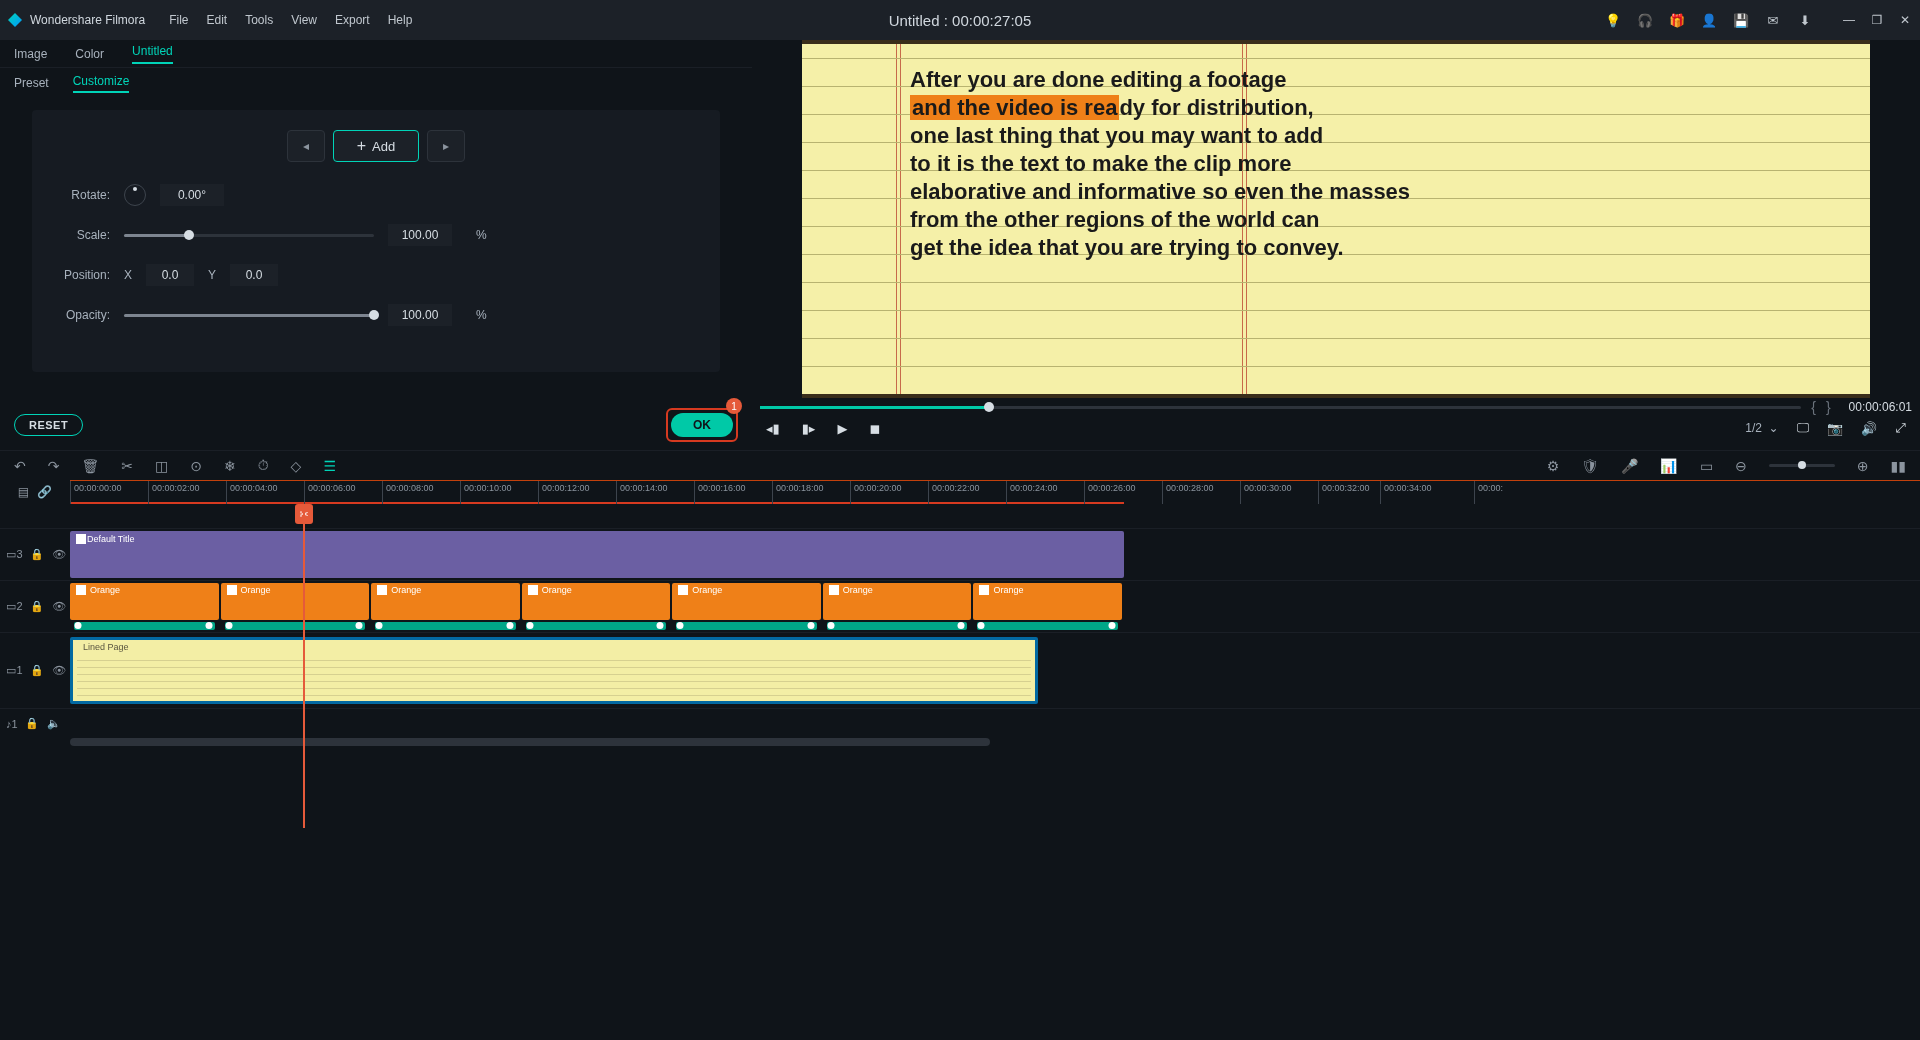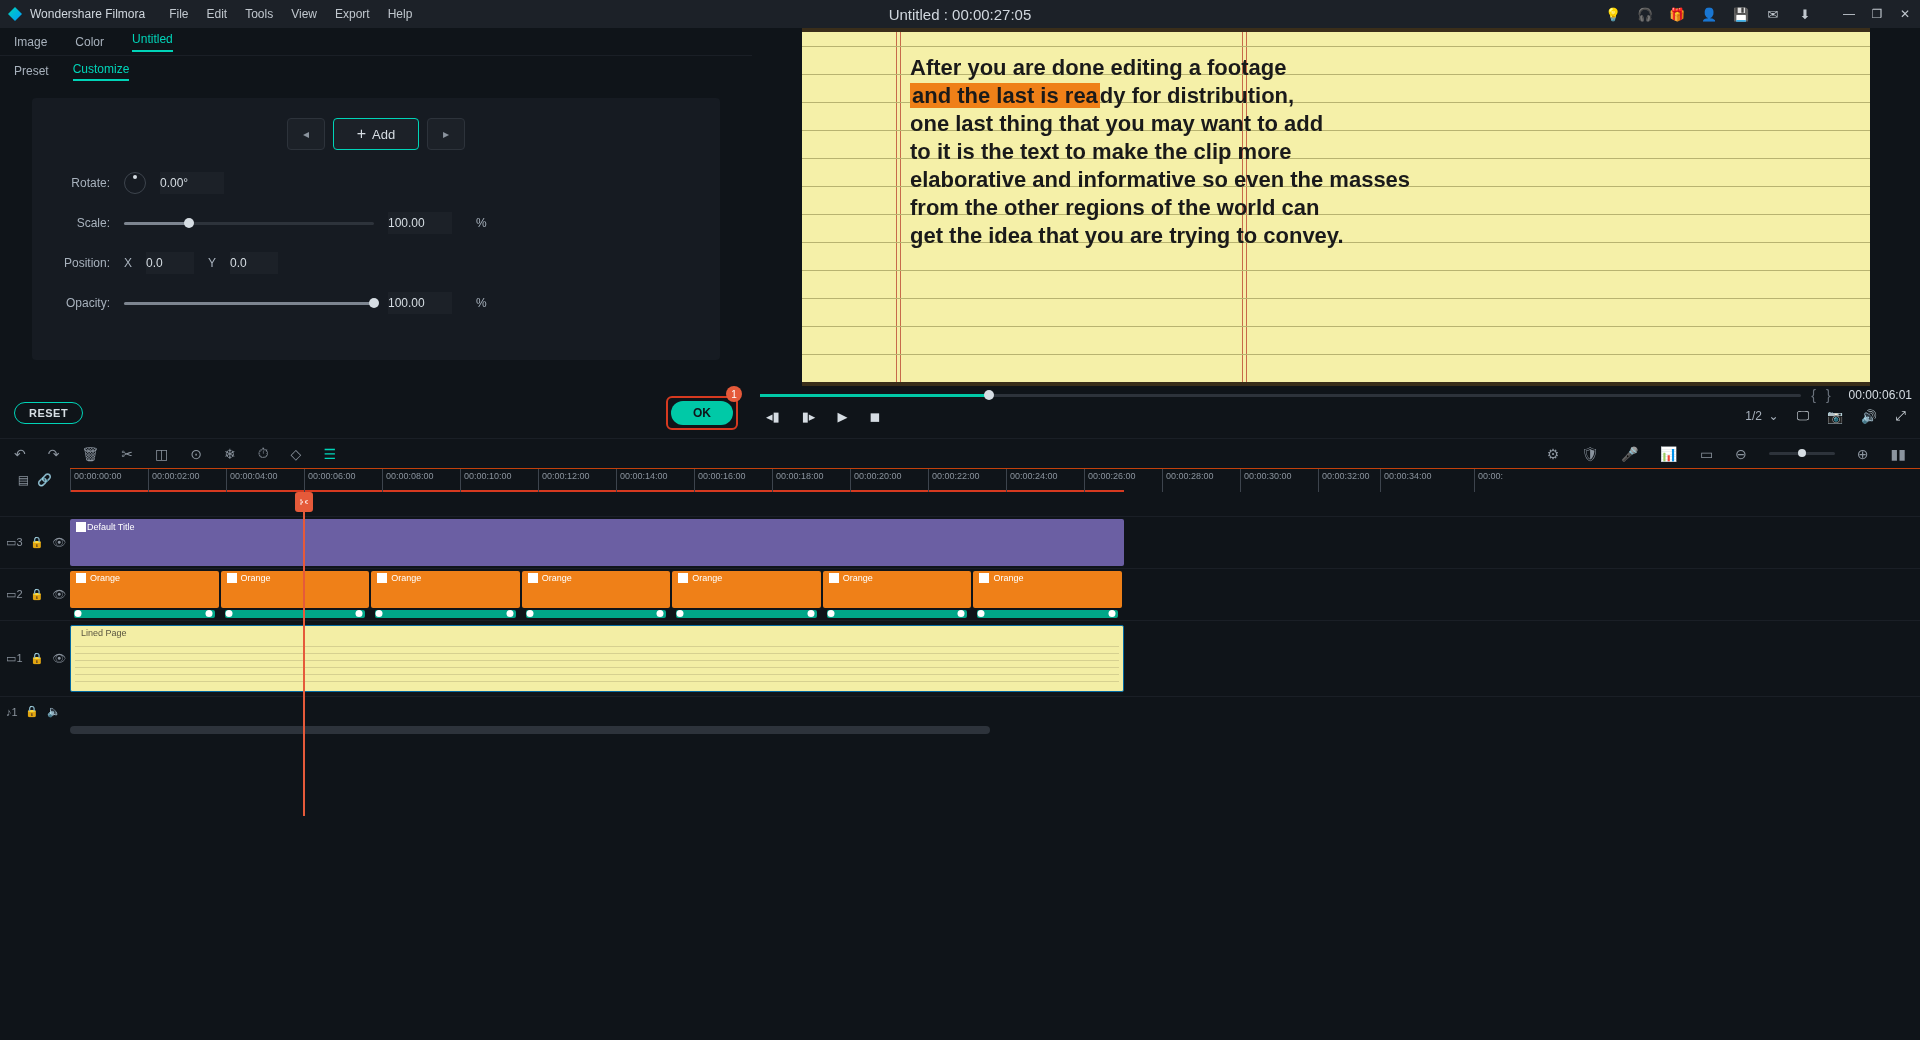--- a/index.html
+++ b/index.html
@@ -1,19 +1,19 @@
 <!DOCTYPE html>
 <html><head>
 <meta charset="utf-8">
 <style>
 * { margin: 0; padding: 0; box-sizing: border-box; font-family: -apple-system, BlinkMacSystemFont, "Segoe UI", sans-serif; }
 body { background: #0f1419; color: #a8b2bd; width: 1920px; height: 1040px; overflow: hidden; font-size: 12px; }
 
 
-.titlebar { height: 28px; background: #1c2128; display: flex; align-items: center; padding: 0 8px; }
+.titlebar { height: 40px; background: #1c2128; display: flex; align-items: center; padding: 0 8px; }
 .titlebar .logo { width: 14px; height: 14px; background: linear-gradient(135deg,#00d4b8,#0099ff); clip-path: polygon(50% 0, 100% 50%, 50% 100%, 0 50%); margin-right: 8px; }
 .titlebar .app-name { color: #d0d7de; font-size: 12px; margin-right: 24px; }
 .menu-items { display: flex; gap: 18px; }
 .menu-items span { color: #c0c7ce; font-size: 12px; cursor: pointer; }
 .title-center { position: absolute; left: 50%; transform: translateX(-50%); color: #d0d7de; font-size: 15px; }
 .title-right { margin-left: auto; display: flex; align-items: center; gap: 18px; }
 .title-right .ic { width: 14px; height: 14px; display: flex; align-items: center; justify-content: center; color: #c0c7ce; cursor: pointer; font-size: 13px; }
 .win-controls { display: flex; gap: 14px; margin-left: 12px; }
 .win-controls span { width: 14px; height: 14px; color: #c0c7ce; cursor: pointer; display: flex; align-items: center; justify-content: center; }
 
@@ -31,21 +31,21 @@
 .keyframe-row { display: flex; justify-content: center; gap: 8px; margin-bottom: 22px; }
 .kf-btn { height: 32px; background: #1c2128; border: 1px solid #2d333b; border-radius: 4px; display: flex; align-items: center; justify-content: center; color: #8b949e; cursor: pointer; }
 .kf-nav { width: 38px; }
 .kf-add { width: 86px; border: 1px solid #00d4b8; color: #d6dde3; gap: 6px; font-size: 13px; }
 .kf-add .plus { font-size: 16px; }
 
 .prop-row { display: flex; align-items: center; margin-bottom: 18px; gap: 14px; }
 .prop-label { width: 54px; text-align: right; color: #a8b2bd; font-size: 12px; }
 .rotate-dial { width: 22px; height: 22px; border: 1px solid #3d444d; border-radius: 50%; position: relative; }
 .rotate-dial::after { content: ''; width: 4px; height: 4px; background: #d6dde3; border-radius: 50%; position: absolute; top: 2px; left: 50%; transform: translateX(-50%); }
-.val-input { width: 64px; height: 22px; background: #1c2128; border: none; color: #d6dde3; text-align: left; font-size: 12px; }
+.val-input { width: 64px; height: 22px; background: #1c2128; border: none; color: #d6dde3; text-align: center; font-size: 12px; }
 .slider-track { flex: 1; max-width: 250px; height: 3px; background: #2d333b; position: relative; border-radius: 2px; }
 .slider-fill { height: 100%; background: #7d8590; border-radius: 2px; }
 .slider-thumb { width: 10px; height: 10px; background: #d6dde3; border-radius: 50%; position: absolute; top: -4px; transform: translateX(-50%); }
 .pos-axis { color: #a8b2bd; font-size: 12px; }
 .pct { color: #a8b2bd; margin-left: 10px; font-size: 12px; }
 
 .panel-footer { margin-top: auto; height: 50px; display: flex; align-items: center; justify-content: space-between; padding: 0 14px 0 14px; }
 .reset-btn { padding: 4px 14px; border: 1px solid #00d4b8; border-radius: 12px; color: #d6dde3; font-size: 11px; font-weight: 600; background: transparent; cursor: pointer; letter-spacing: 0.5px; }
 .ok-wrap { position: relative; }
 .ok-badge { position: absolute; top: -10px; right: -4px; width: 16px; height: 16px; border-radius: 50%; background: #e55a3a; color: #fff; font-size: 10px; display: flex; align-items: center; justify-content: center; }
@@ -105,21 +105,21 @@
 .track-body { flex: 1; position: relative; background: #0f1419; }
 .clip { position: absolute; top: 2px; bottom: 2px; border-radius: 2px; }
 .title-clip { background: #6b5fa3; left: 0; width: 1054px; }
 .title-clip .clip-label { position: absolute; top: 3px; left: 6px; font-size: 9px; color: #fff; display: flex; align-items: center; gap: 1px; }
 .title-clip .lbl-ic { width: 10px; height: 10px; background: #fff; display: inline-block; }
 .orange-clip { background: #ef8018; top: 2px; bottom: 12px; }
 .orange-clip .clip-label { position: absolute; top: 2px; left: 6px; font-size: 9px; color: #fff; display: flex; align-items: center; gap: 4px; }
 .orange-clip .lbl-ic { width: 10px; height: 10px; background: #fff; display: inline-block; }
 .kf-strip { position: absolute; bottom: 2px; height: 8px; background: #00a688; border-radius: 2px; }
 .kf-dot { position: absolute; width: 7px; height: 7px; background: #fff; border-radius: 50%; top: 0px; transform: translateX(-50%); }
-.lined-clip { background: #f3eea5; left: 0; width: 1054px; border: 1px solid #0369a1; top: 4px; bottom: 4px; }
+.lined-clip { background: #f3eea5; left: 0; width: 968px; border: 3px solid #0369a1; top: 4px; bottom: 4px; }
 .lined-clip .clip-label { position: absolute; top: 2px; left: 6px; font-size: 9px; color: #5a5640; display: flex; align-items: center; gap: 4px; }
 .lined-inner { position: absolute; inset: 14px 4px 4px 4px; background: repeating-linear-gradient(#f3eea5, #f3eea5 6px, #d6d090 6px, #d6d090 7px); }
 
 .hscroll { height: 10px; background: #0f1419; display: flex; padding-left: 70px; }
 .hscroll-thumb { height: 8px; background: #2d333b; width: 920px; border-radius: 4px; }
 </style>
 </head>
 <body>
 
 <div class="titlebar">
@@ -236,21 +236,21 @@
             <div class="rule-line"></div>
             <div class="rule-line"></div>
             <div class="rule-line"></div>
             <div class="rule-line"></div>
             <div class="rule-line"></div>
             <div class="rule-line"></div>
             <div class="rule-line"></div>
         </div>
         <div class="note-text">
           <div>After you are done editing a footage</div>
-          <div><span class="hl">and the last is rea</span>dy for distribution,</div>
+          <div><span class="hl">and the video is rea</span>dy for distribution,</div>
           <div>one last thing that you may want to add</div>
           <div>to it is the text to make the clip more</div>
           <div>elaborative and informative so even the masses</div>
           <div>from the other regions of the world can</div>
           <div>get the idea that you are trying to convey.</div>
         </div>
       </div>
     </div>
     <div class="progress-row">
       <div class="progress-track">

